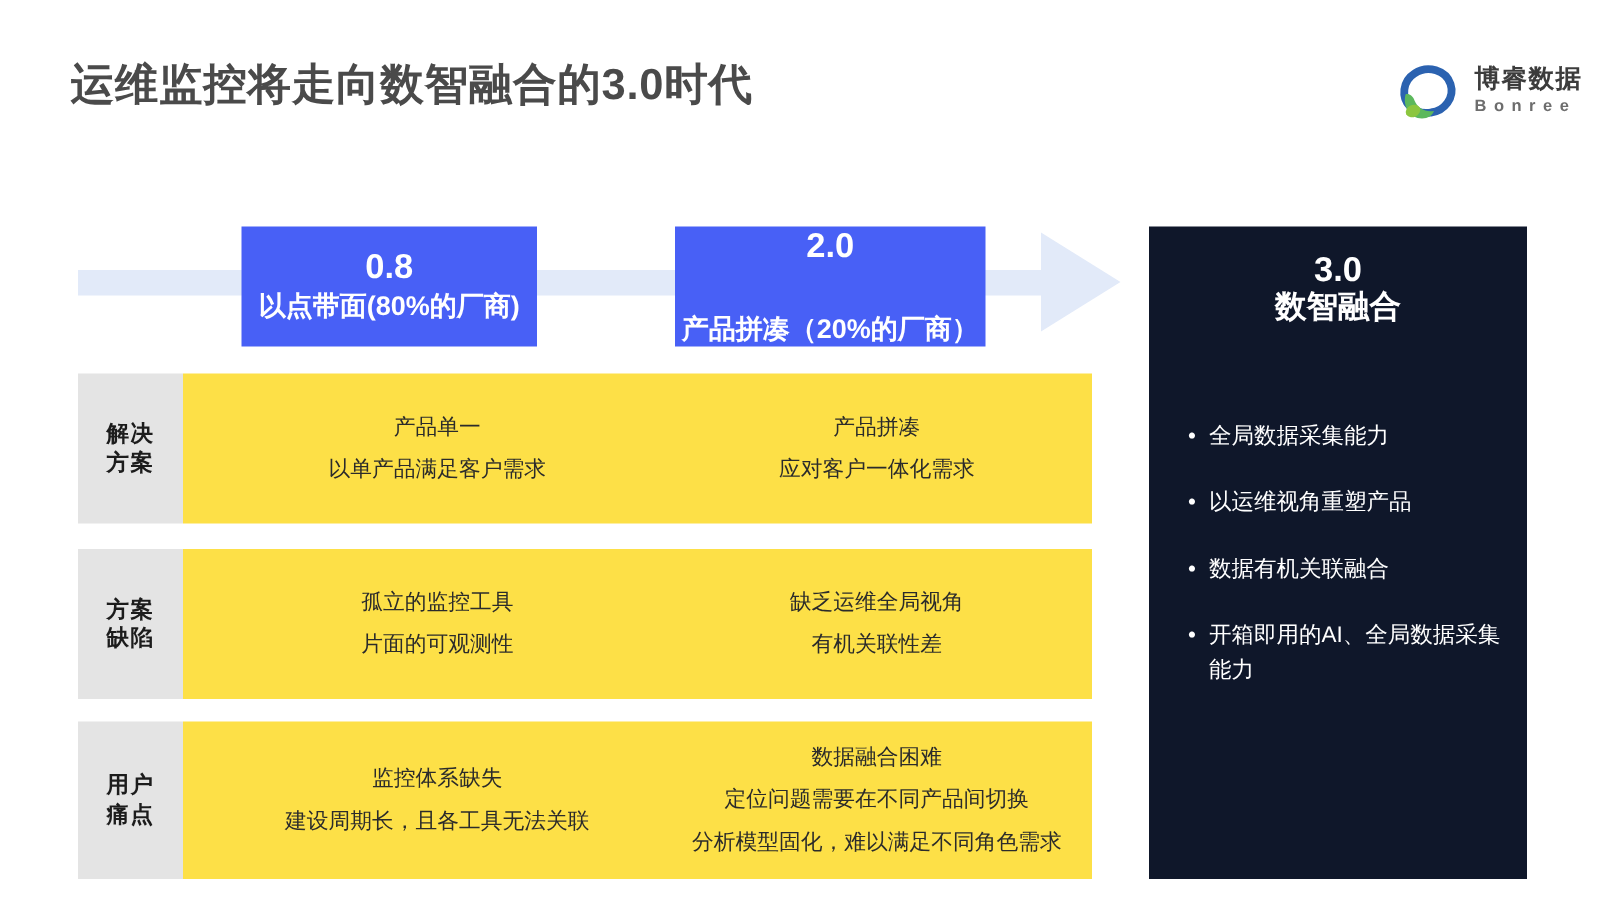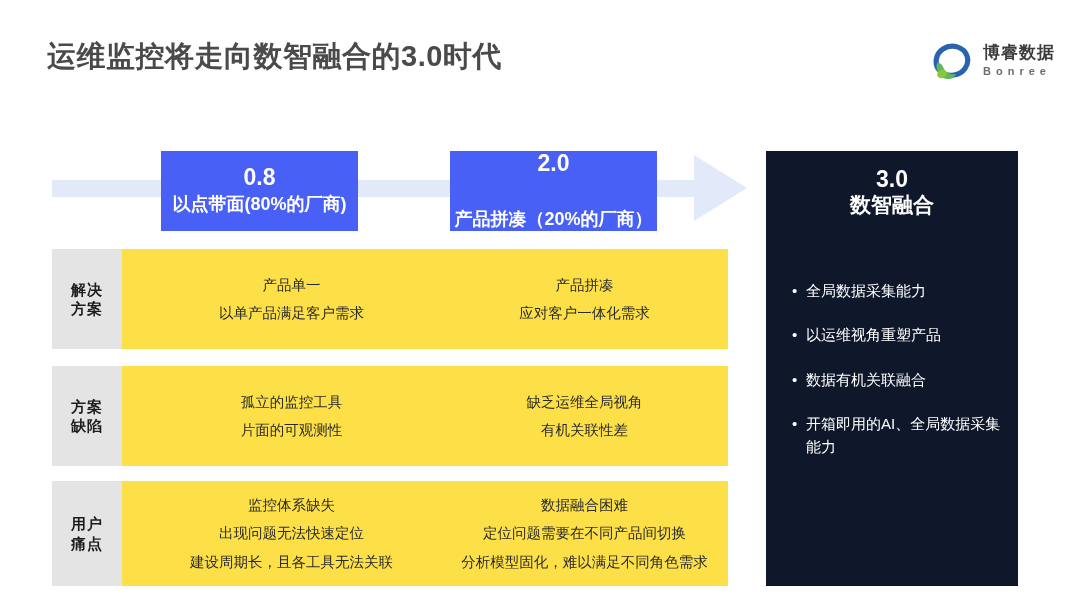--- a/index.html
+++ b/index.html
@@ -197,21 +197,20 @@
     </div>
   </div>
 
   <div class="row row-3">
     <div class="row-label">
       <span>用户痛点</span>
     </div>
     <div class="row-body">
       <div class="cell cell-1">
         <div>监控体系缺失</div>
-        <div>出现问题无法快速定位</div>
         <div>建设周期长，且各工具无法关联</div>
       </div>
       <div class="cell cell-2">
         <div>数据融合困难</div>
         <div>定位问题需要在不同产品间切换</div>
         <div>分析模型固化，难以满足不同角色需求</div>
       </div>
     </div>
   </div>
 

